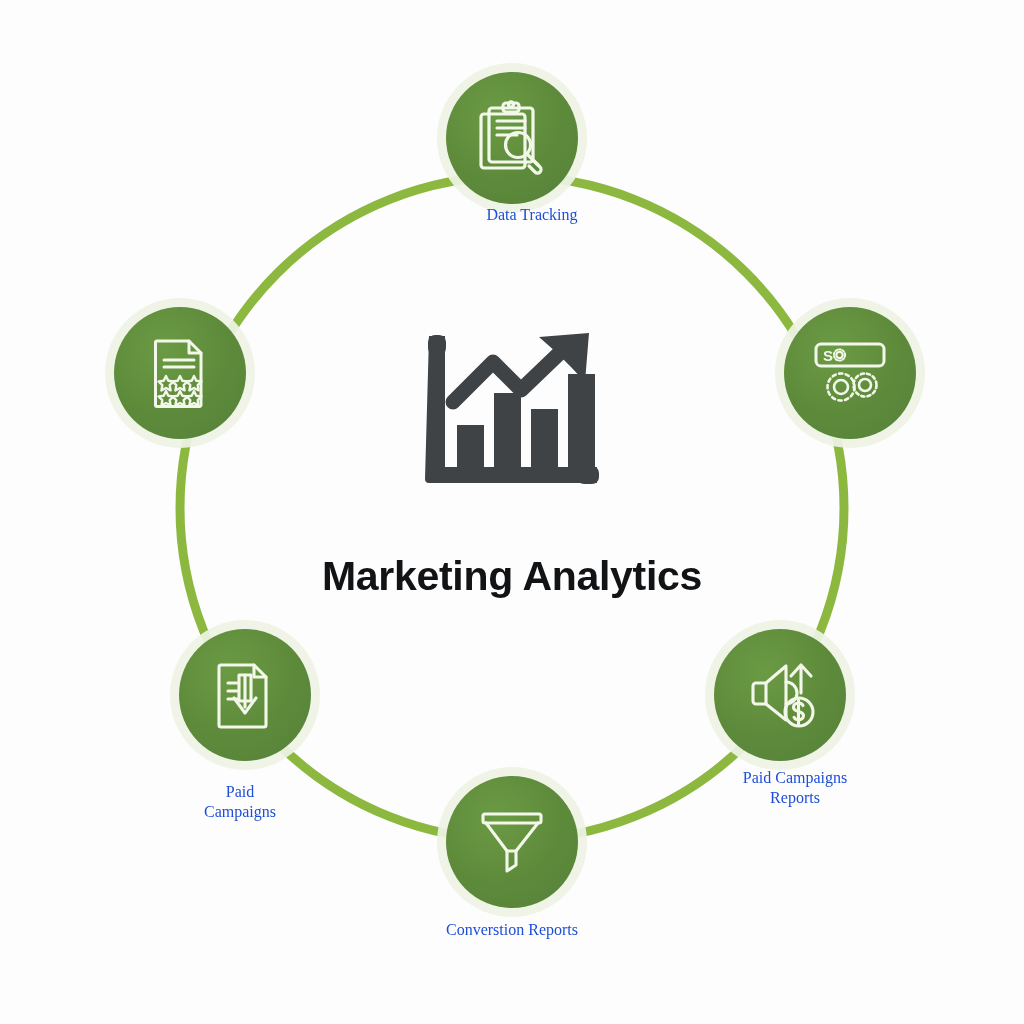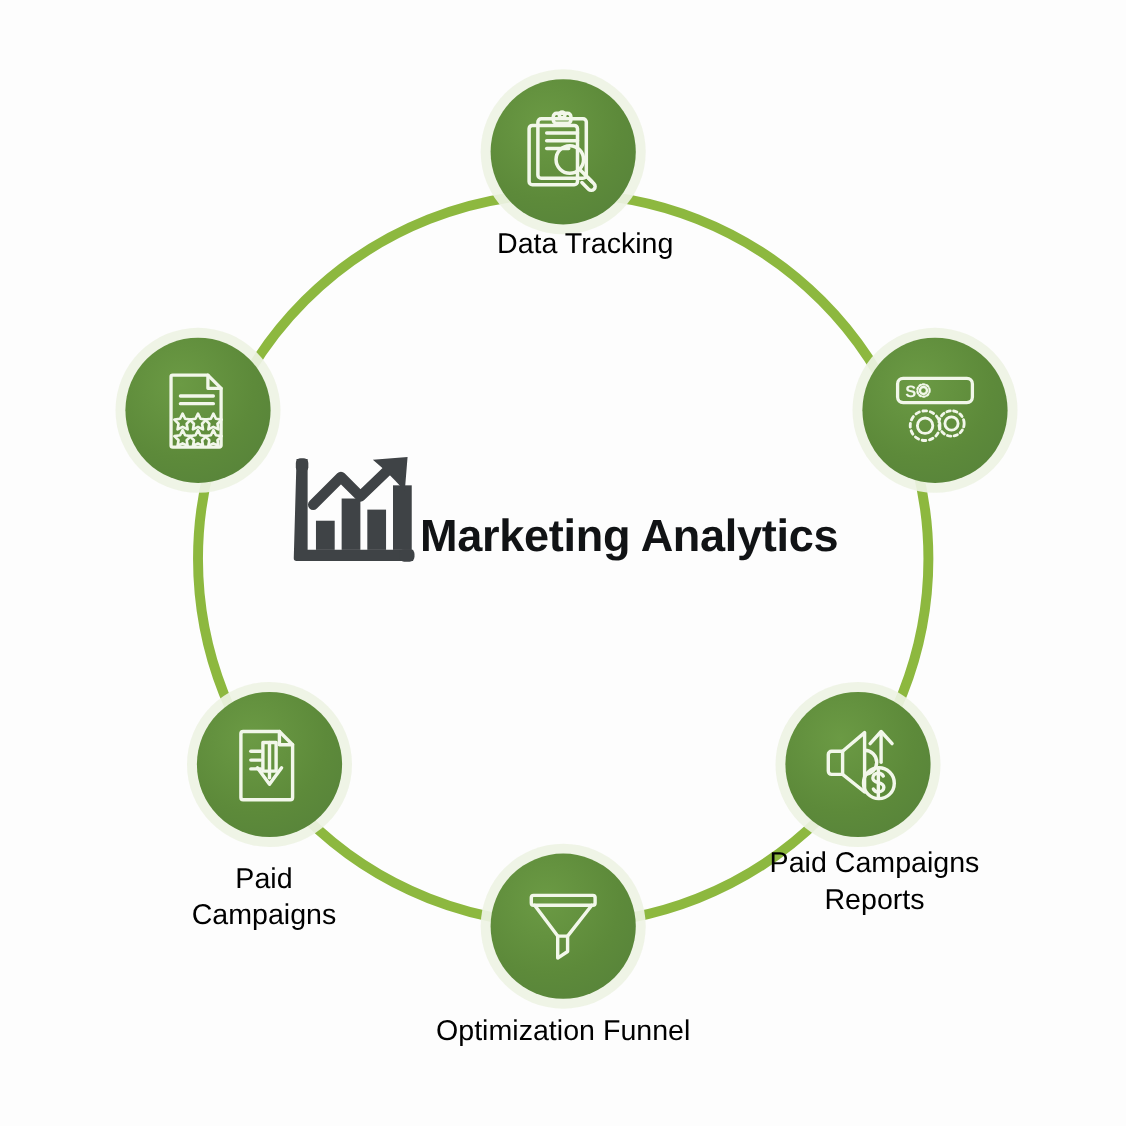--- a/index.html
+++ b/index.html
@@ -33,21 +33,21 @@
   }
 
   
   .center-block {
     position: absolute;
     left: 262px;
     top: 330px;
     width: 500px;
     height: 270px;
     display: flex;
-    flex-direction: row;
+    flex-direction: column;
     align-items: center;
     justify-content: space-between;
   }
   .center-icon {
     width: 190px;
     height: 165px;
     display: block;
   }
   .center-title {
     margin-top: 44px;
@@ -89,24 +89,24 @@
   }
   .node-icon {
     width: 76px;
     height: 76px;
     display: block;
   }
 
   
   .node-label {
     position: absolute;
-    font-size: 26px;
+    font-size: 16px;
     line-height: 1.27;
-    color: #000000;
-    font-family: Liberation Sans, sans-serif;
+    color: #1d4ed8;
+    font-family: Liberation Serif, serif;
     white-space: pre-line;
   }
 
   .lbl-data-tracking {
     left: 412px;
     top: 205px;
     width: 240px;
     text-align: center;
   }
   .lbl-data-trends {
@@ -250,21 +250,21 @@
     <div class="node-circle">
       <svg class="node-icon" viewBox="0 0 76 76">
         <g fill="none" stroke="#F2F7EA" stroke-width="3.1" stroke-linejoin="round" stroke-linecap="round">
           <rect x="9" y="10" width="58" height="9" rx="2"></rect>
           <path d="M12 19 L33 47 v20 l9 -6 v-14 L64 19"></path>
           <line x1="33" y1="47" x2="42" y2="47"></line>
         </g>
       </svg>
     </div>
   </div>
-  <div class="node-label lbl-conversion-funnel">Optimization Funnel</div>
+  <div class="node-label lbl-conversion-funnel">Converstion Reports</div>
 
   <div class="node" style="left:170px; top:620px;">
     <div class="node-halo"></div>
     <div class="node-circle">
       <svg class="node-icon" viewBox="0 0 76 76">
         <g fill="none" stroke="#F2F7EA" stroke-width="3.1" stroke-linejoin="round" stroke-linecap="round">
 
           <path d="M14 8 h33 l12 12 v48 a2 2 0 0 1 -2 2 h-43 a2 2 0 0 1 -2 -2 v-58 a2 2 0 0 1 2 -2 z"></path>
           <path d="M47 8 v12 h12"></path>
 

